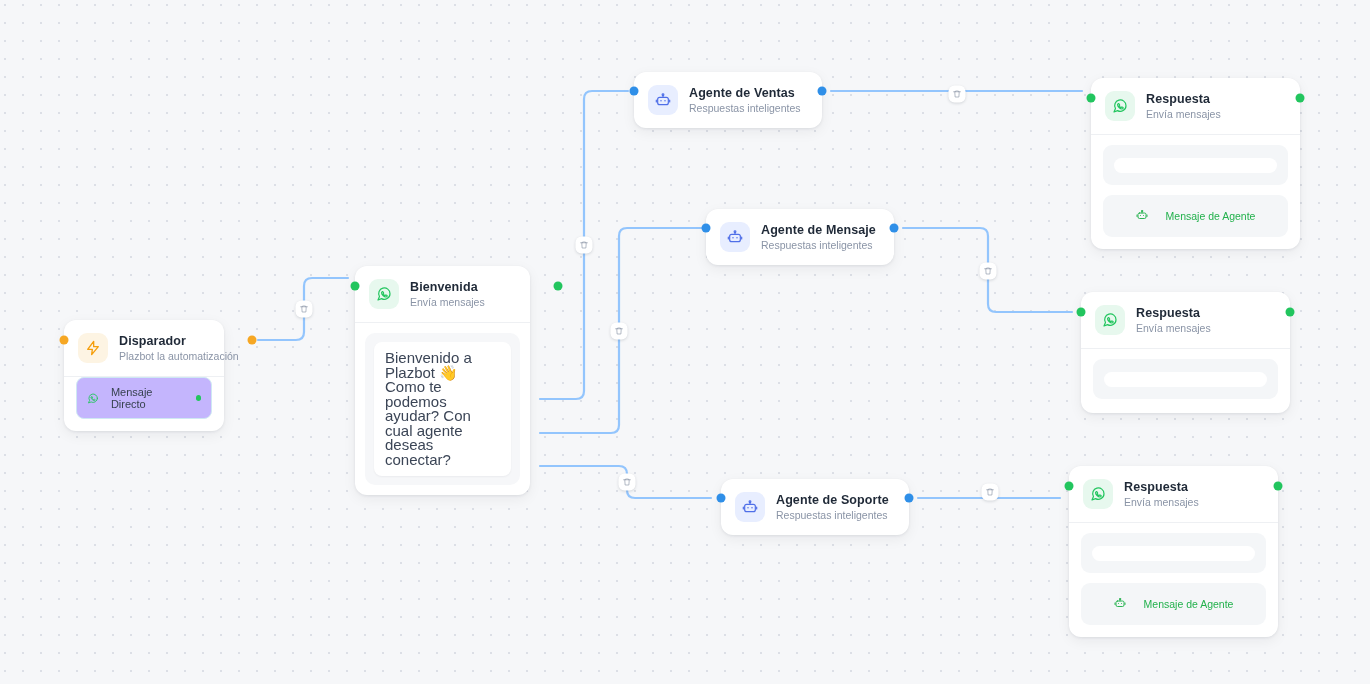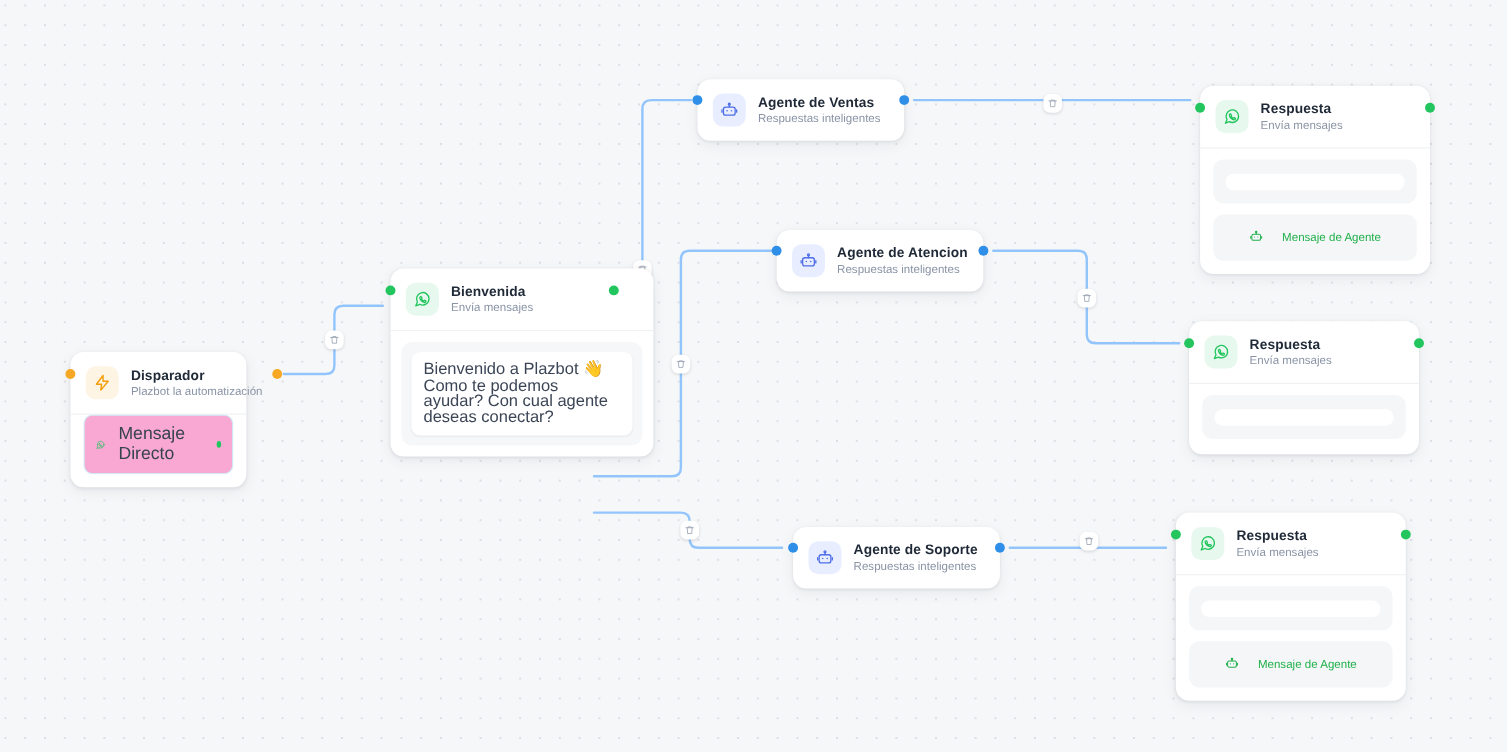--- a/index.html
+++ b/index.html
@@ -84,28 +84,28 @@
     border-radius: 50%;
     transform: translate(-50%, -50%);
   }
   .handle.green { background: #22c55e; }
   .handle.amber { background: #f6a723; }
   .handle.blue  { background: #2f8fe8; }
 
   
   .chip {
     margin: 0 12px 12px 12px;
-    background: #f9a8d4;
+    background: #c4b5fd;
     border: 1px solid #cfe8f3;
     border-radius: 8px;
     padding: 8px 10px;
     display: flex;
     align-items: center;
     gap: 12px;
-    font-size: 16px;
+    font-size: 11px;
     color: #37424f;
   }
   .chip-dot {
     width: 6px; height: 6px; border-radius: 50%;
     background: #22c55e; display: inline-block;
   }
 
   
   .msg-body {
     margin: 10px;
@@ -260,21 +260,21 @@
     <div class="chip">
       <svg width="13" height="13" viewBox="0 0 24 24" fill="none" stroke="#22c55e" stroke-width="1.8" stroke-linecap="round" stroke-linejoin="round">
         <path d="M21 11.5a8.5 8.5 0 0 1-12.6 7.4L3 21l2.2-5.2A8.5 8.5 0 1 1 21 11.5z"></path>
         <path d="M8.8 9c.2-.5.5-.5.8-.5h.5c.2 0 .4 0 .6.5l.7 1.6c.1.3 0 .5-.1.6l-.4.4c-.1.2-.2.3 0 .6a6 6 0 0 0 2.4 2c.3.1.4 0 .6-.1l.5-.5c.2-.2.4-.2.6-.1l1.5.8c.3.2.3.4.3.6a2 2 0 0 1-1.9 1.6c-1 0-2.8-.7-4.3-2.2C9 12.8 8.4 11 8.4 10c0-.4.2-.7.4-1z"></path>
       </svg>
       <span>Mensaje Directo</span>
       <span class="chip-dot"></span>
     </div>
   </div>
 
-  <div class="node" style="left:355px; top:244px; width:239px;">
+  <div class="node" style="left:355px; top:266px; width:175px;">
     <div class="handle green" style="left:0px; top:20px;"></div>
     <div class="handle green" style="left:203px; top:20px;"></div>
     <div class="node-head">
       <div class="icon-box green">
         <svg width="16" height="16" viewBox="0 0 24 24" fill="none" stroke="#22c55e" stroke-width="1.8" stroke-linecap="round" stroke-linejoin="round">
           <path d="M21 11.5a8.5 8.5 0 0 1-12.6 7.4L3 21l2.2-5.2A8.5 8.5 0 1 1 21 11.5z"></path>
           <path d="M8.8 9c.2-.5.5-.5.8-.5h.5c.2 0 .4 0 .6.5l.7 1.6c.1.3 0 .5-.1.6l-.4.4c-.1.2-.2.3 0 .6a6 6 0 0 0 2.4 2c.3.1.4 0 .6-.1l.5-.5c.2-.2.4-.2.6-.1l1.5.8c.3.2.3.4.3.6a2 2 0 0 1-1.9 1.6c-1 0-2.8-.7-4.3-2.2C9 12.8 8.4 11 8.4 10c0-.4.2-.7.4-1z"></path>
         </svg>
       </div>
       <div class="node-titles">
@@ -321,21 +321,21 @@
         <svg width="16" height="16" viewBox="0 0 24 24" fill="none" stroke="#4f6fe8" stroke-width="1.8" stroke-linecap="round" stroke-linejoin="round">
           <rect x="4" y="8" width="16" height="11" rx="3"></rect>
           <path d="M12 8V5"></path>
             <circle cx="12" cy="4" r="1.3"></circle>
           <circle cx="9" cy="13" r="1.1" fill="#4f6fe8" stroke="none"></circle>
           <circle cx="15" cy="13" r="1.1" fill="#4f6fe8" stroke="none"></circle>
           <path d="M2 12v3M22 12v3"></path>
         </svg>
       </div>
       <div class="node-titles">
-        <div class="node-title">Agente de Atencion</div>
+        <div class="node-title">Agente de Mensaje</div>
         <div class="node-sub">Respuestas inteligentes</div>
       </div>
     </div>
   </div>
 
   <div class="node" style="left:721px; top:479px; width:188px;">
     <div class="handle blue" style="left:0px; top:19px;"></div>
     <div class="handle blue" style="left:188px; top:19px;"></div>
     <div class="node-head">
       <div class="icon-box blue">

